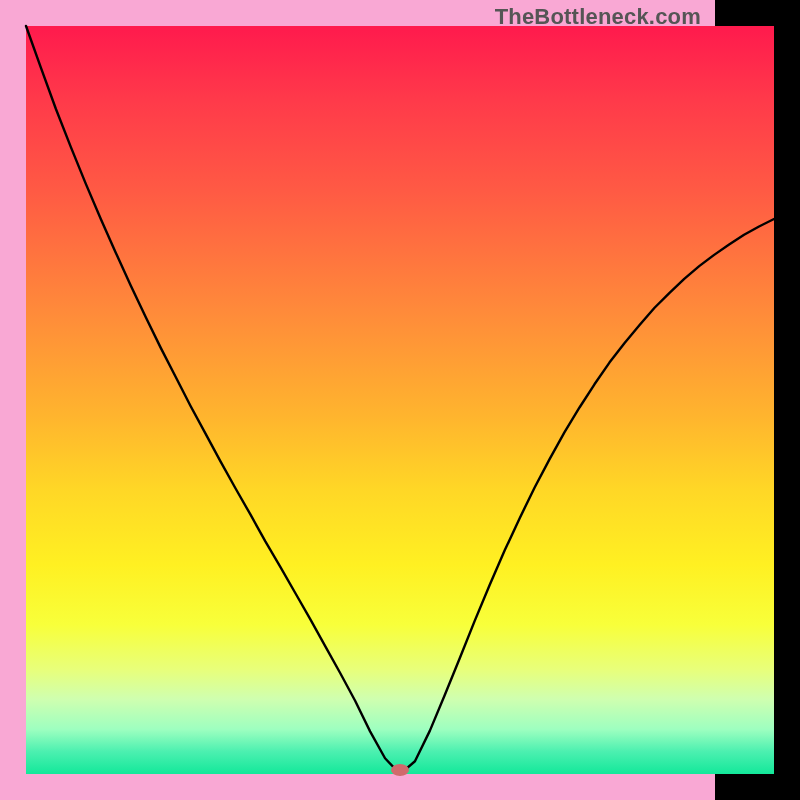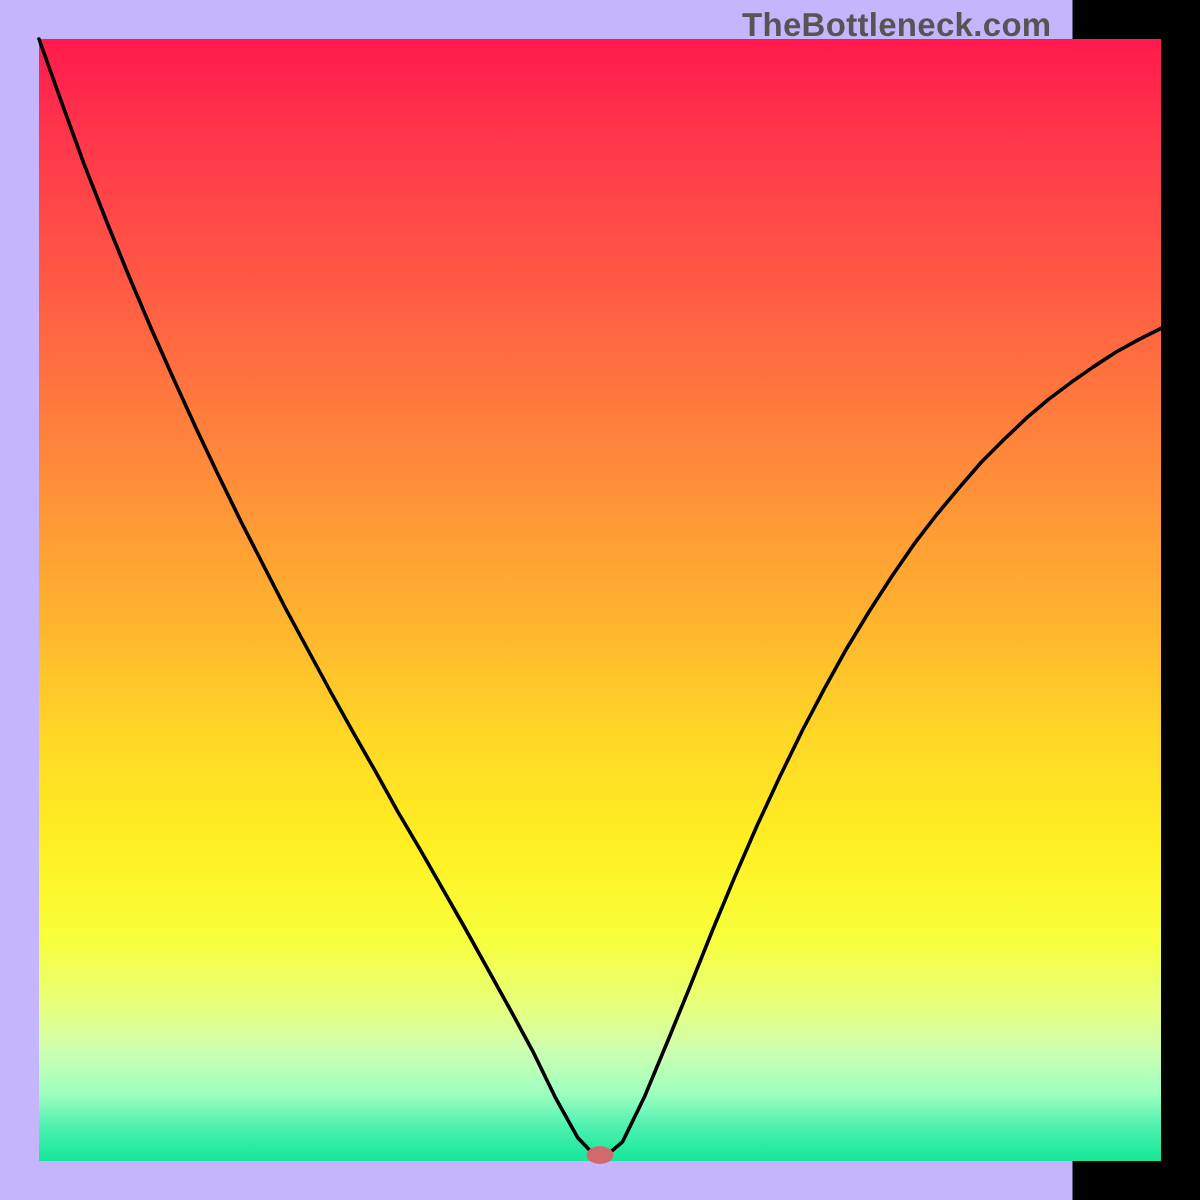--- a/index.html
+++ b/index.html
@@ -8,21 +8,21 @@
     width: 800px;
     height: 800px;
     background: #000;
     font-family: Arial, Helvetica, sans-serif;
     overflow: hidden;
   }
   .frame {
     position: relative;
     width: 715px;
     height: 800px;
-    background: #c4b5fd;
+    background: #f9a8d4;
   }
   .watermark {
     position: absolute;
     top: 4px;
     right: 14px;
     color: #555;
     font-size: 22px;
     font-weight: 600;
     letter-spacing: 0.2px;
     user-select: none;

